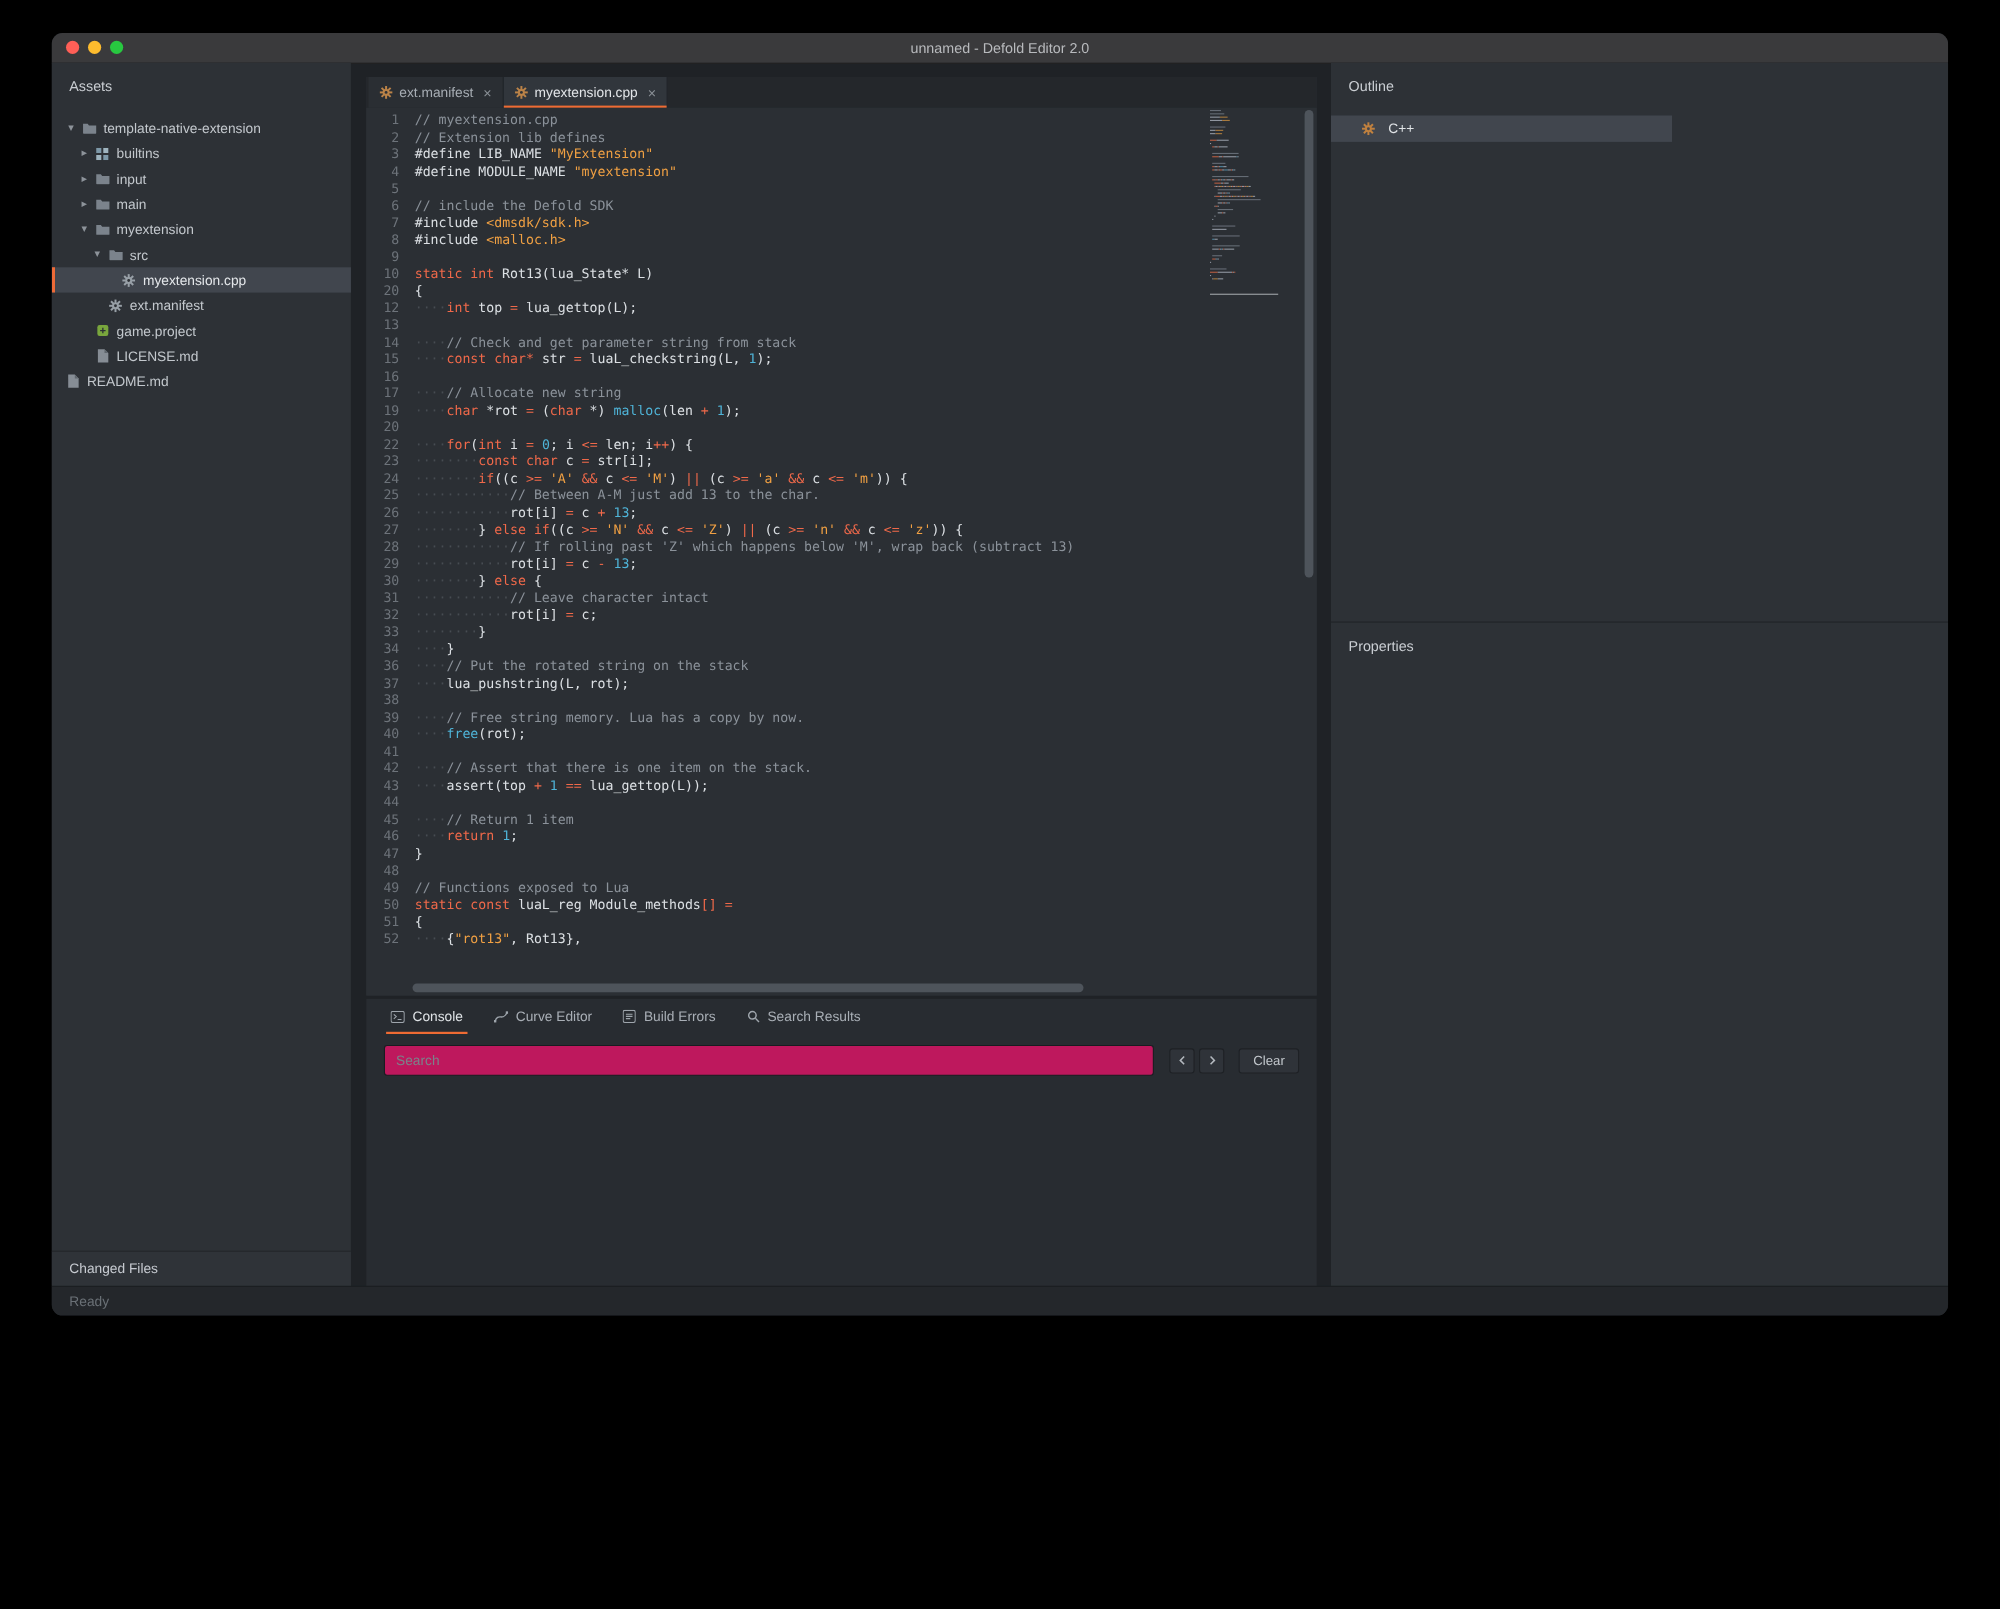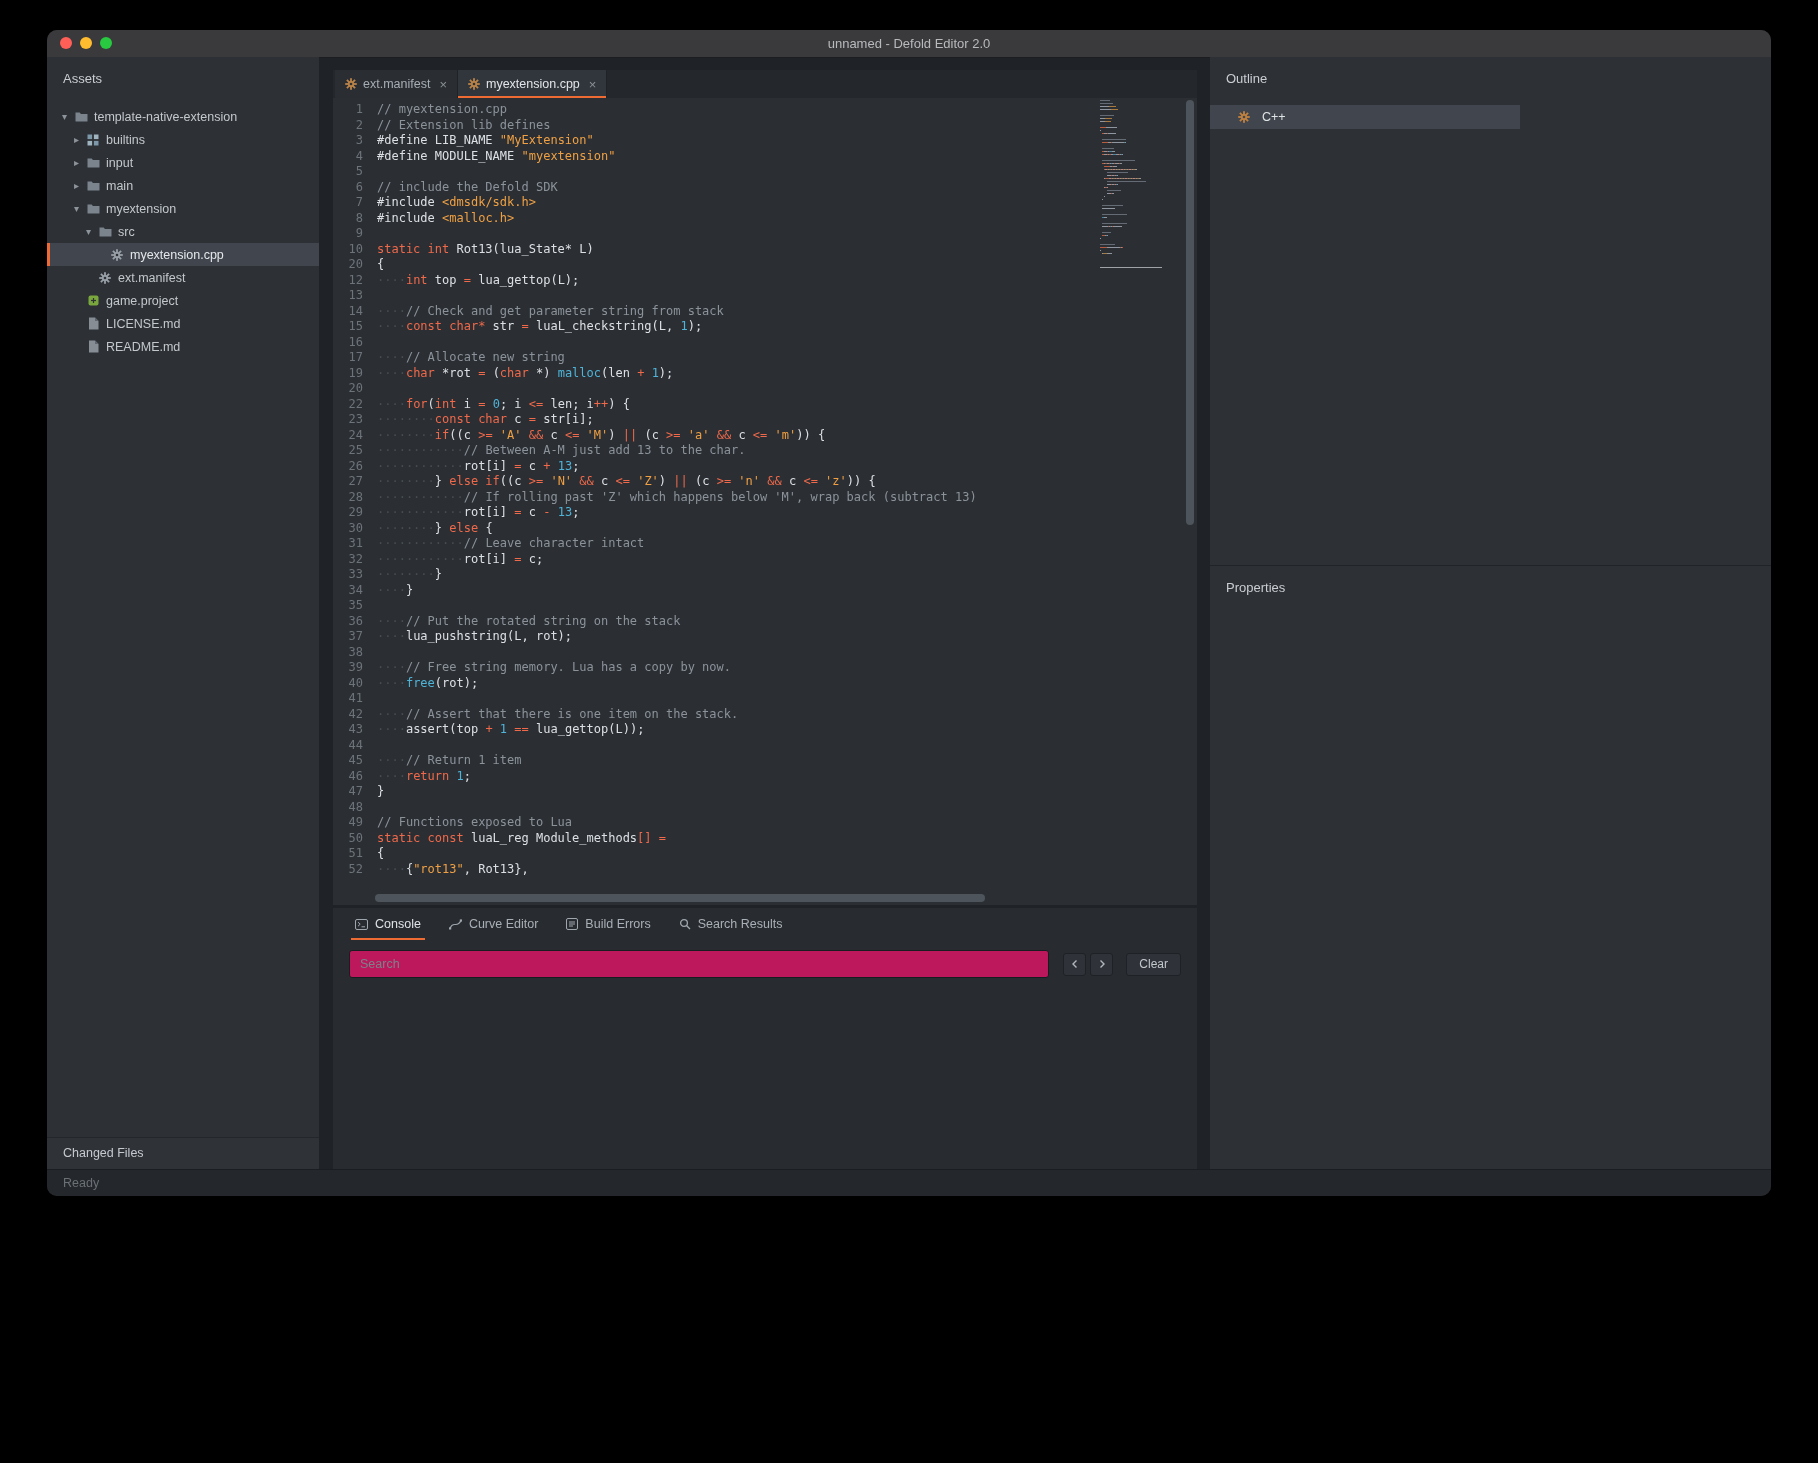--- a/index.html
+++ b/index.html
@@ -202,21 +202,21 @@
         <div class="tree-row" style="padding-left: 27px;">
           <span class="tw"></span>
           <span class="ic">
             <svg width="11" height="13" viewBox="0 0 11 13">
               <path d="M1 0.5 h6 l3.5 3.5 v8.5 h-9.5 z" fill="#868d95"></path>
               <path d="M7 0.5 v3.5 h3.5 z" fill="#5f666d"></path>
             </svg>
           </span>
           <span class="lb">LICENSE.md</span>
         </div>
-        <div class="tree-row" style="padding-left: 27px;">
+        <div class="tree-row" style="">
           <span class="tw"></span>
           <span class="ic">
             <svg width="11" height="13" viewBox="0 0 11 13">
               <path d="M1 0.5 h6 l3.5 3.5 v8.5 h-9.5 z" fill="#868d95"></path>
               <path d="M7 0.5 v3.5 h3.5 z" fill="#5f666d"></path>
             </svg>
           </span>
           <span class="lb">README.md</span>
         </div>
       </div>
@@ -382,24 +382,20 @@
             <span class="ln">32</span>
             <span class="lc"><span class="tk-w">············</span><span class="tk-d">rot[i] </span><span class="tk-k">=</span><span class="tk-d"> c;</span></span>
           </div>
           <div class="code-line">
             <span class="ln">33</span>
             <span class="lc"><span class="tk-w">········</span><span class="tk-d">}</span></span>
           </div>
           <div class="code-line">
             <span class="ln">34</span>
             <span class="lc"><span class="tk-w">····</span><span class="tk-d">}</span></span>
-          </div>
-          <div class="code-line">
-            <span class="ln">35</span>
-            <span class="lc"></span>
           </div>
           <div class="code-line">
             <span class="ln">36</span>
             <span class="lc"><span class="tk-w">····</span><span class="tk-c">// Put the rotated string on the stack</span></span>
           </div>
           <div class="code-line">
             <span class="ln">37</span>
             <span class="lc"><span class="tk-w">····</span><span class="tk-d">lua_pushstring(L, rot);</span></span>
           </div>
           <div class="code-line">

